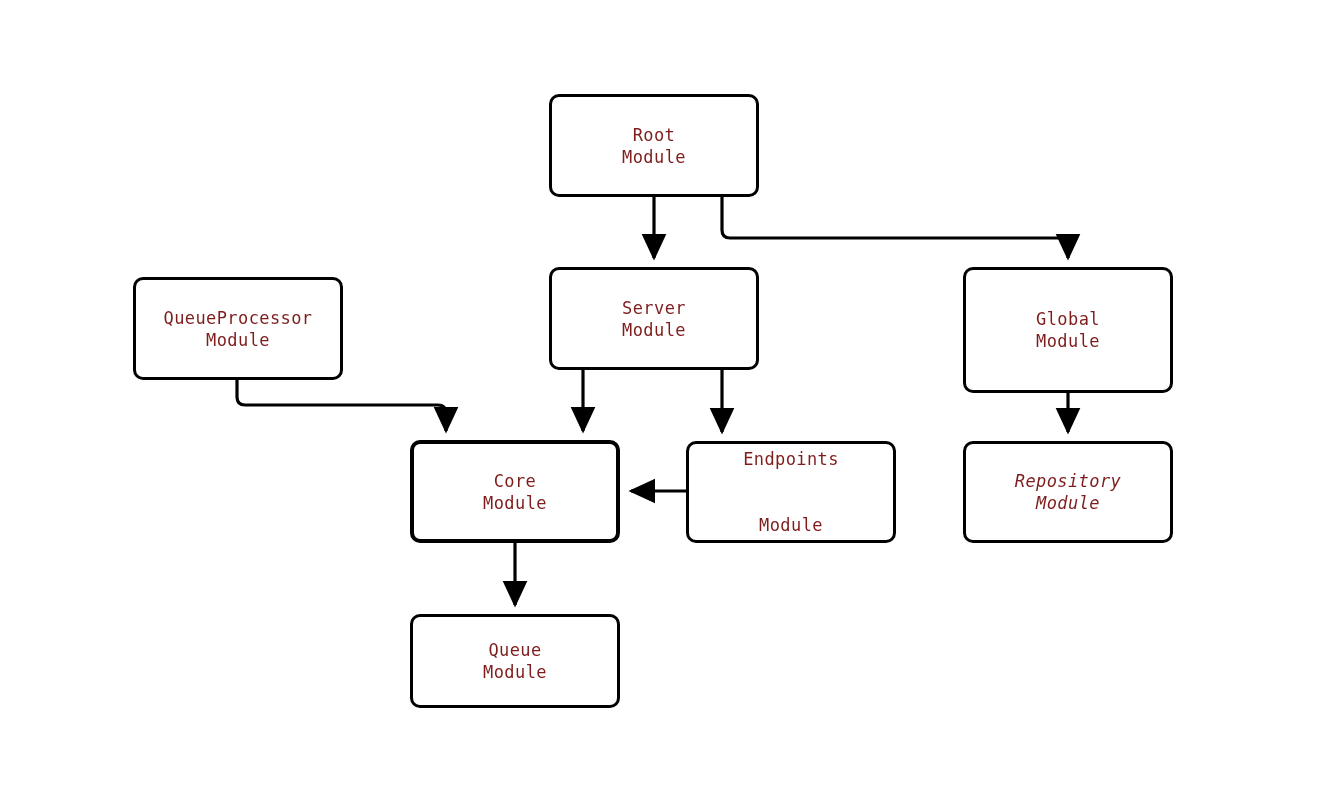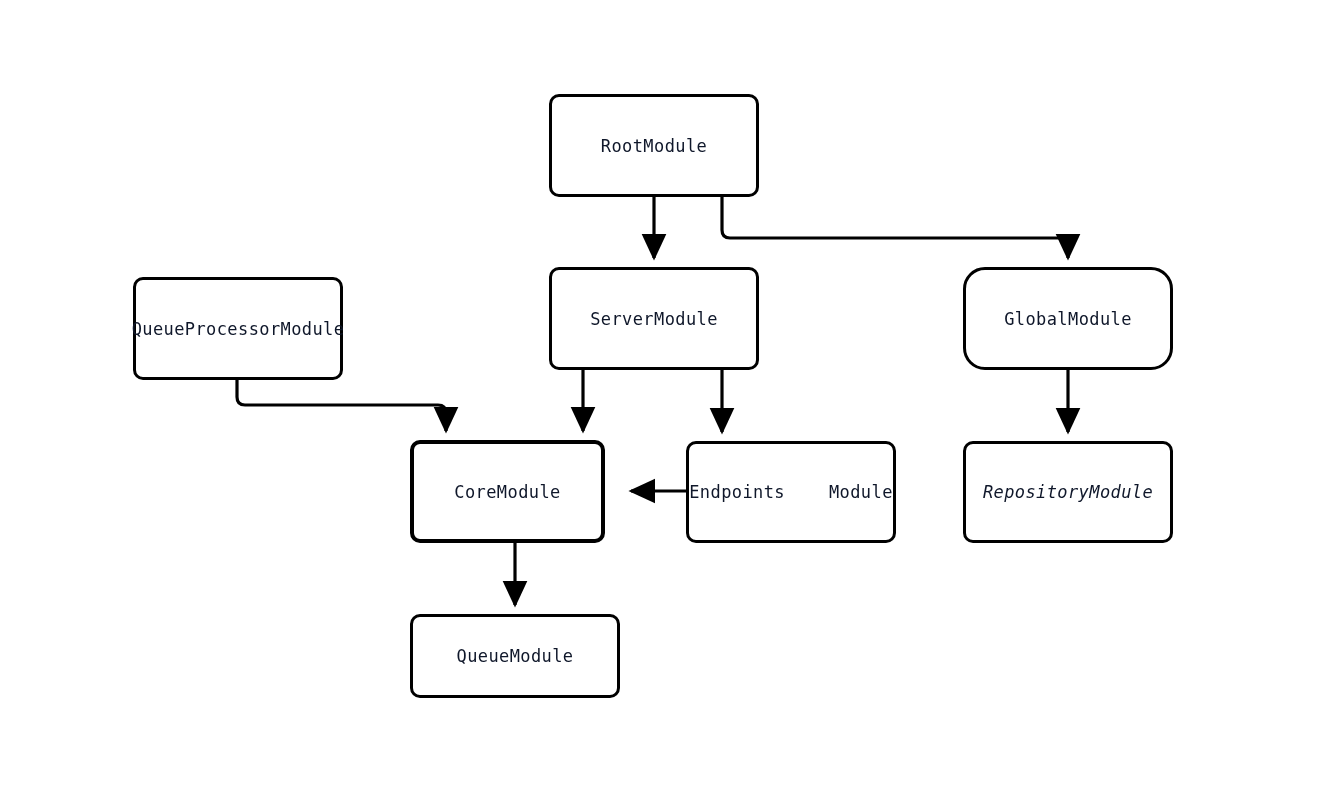--- a/index.html
+++ b/index.html
@@ -28,25 +28,25 @@
     height: 809px;
     pointer-events: none;
   }
   .node {
     position: absolute;
     box-sizing: border-box;
     background: #ffffff;
     border: 3px solid #000000;
     border-radius: 10px;
     display: flex;
-    flex-direction: row;
+    flex-direction: column;
     align-items: center;
     justify-content: center;
     text-align: center;
-    color: #0f172a;
+    color: #7f1d1d;
     font-family: "DejaVu Sans Mono", "Liberation Mono", monospace;
     font-size: 17px;
     line-height: 22px;
     letter-spacing: 0.4px;
     z-index: 2;
   }
   .node.emphasis {
     border-width: 4px;
   }
   .node-line {
@@ -91,38 +91,38 @@
   <div class="node" style="left:133px; top:267px; width:210px; height:103px;margin-top:10px;">
     <span class="node-line">QueueProcessor</span>
     <span class="node-line">Module</span>
   </div>
 
   <div class="node" style="left:549px; top:267px; width:210px; height:103px;">
     <span class="node-line">Server</span>
     <span class="node-line">Module</span>
   </div>
 
-  <div class="node" style="left:963px; top:267px; width:210px; height:103px;border-radius:22px;">
+  <div class="node" style="left:963px; top:267px; width:210px; height:126px;">
     <span class="node-line">Global</span>
     <span class="node-line">Module</span>
   </div>
 
-  <div class="node emphasis" style="left:410px; top:440px; width:195px; height:103px;">
+  <div class="node emphasis" style="left:410px; top:440px; width:210px; height:103px;">
     <span class="node-line">Core</span>
     <span class="node-line">Module</span>
   </div>
 
   <div class="node" style="left:686px; top:441px; width:210px; height:102px;gap:44px;">
     <span class="node-line">Endpoints</span>
     <span class="node-line">Module</span>
   </div>
 
   <div class="node" style="left:963px; top:441px; width:210px; height:102px;font-style:italic;">
     <span class="node-line">Repository</span>
     <span class="node-line">Module</span>
   </div>
 
-  <div class="node" style="left:410px; top:614px; width:210px; height:84px;">
+  <div class="node" style="left:410px; top:614px; width:210px; height:94px;">
     <span class="node-line">Queue</span>
     <span class="node-line">Module</span>
   </div>
 
 </div>
 
 </body></html>

